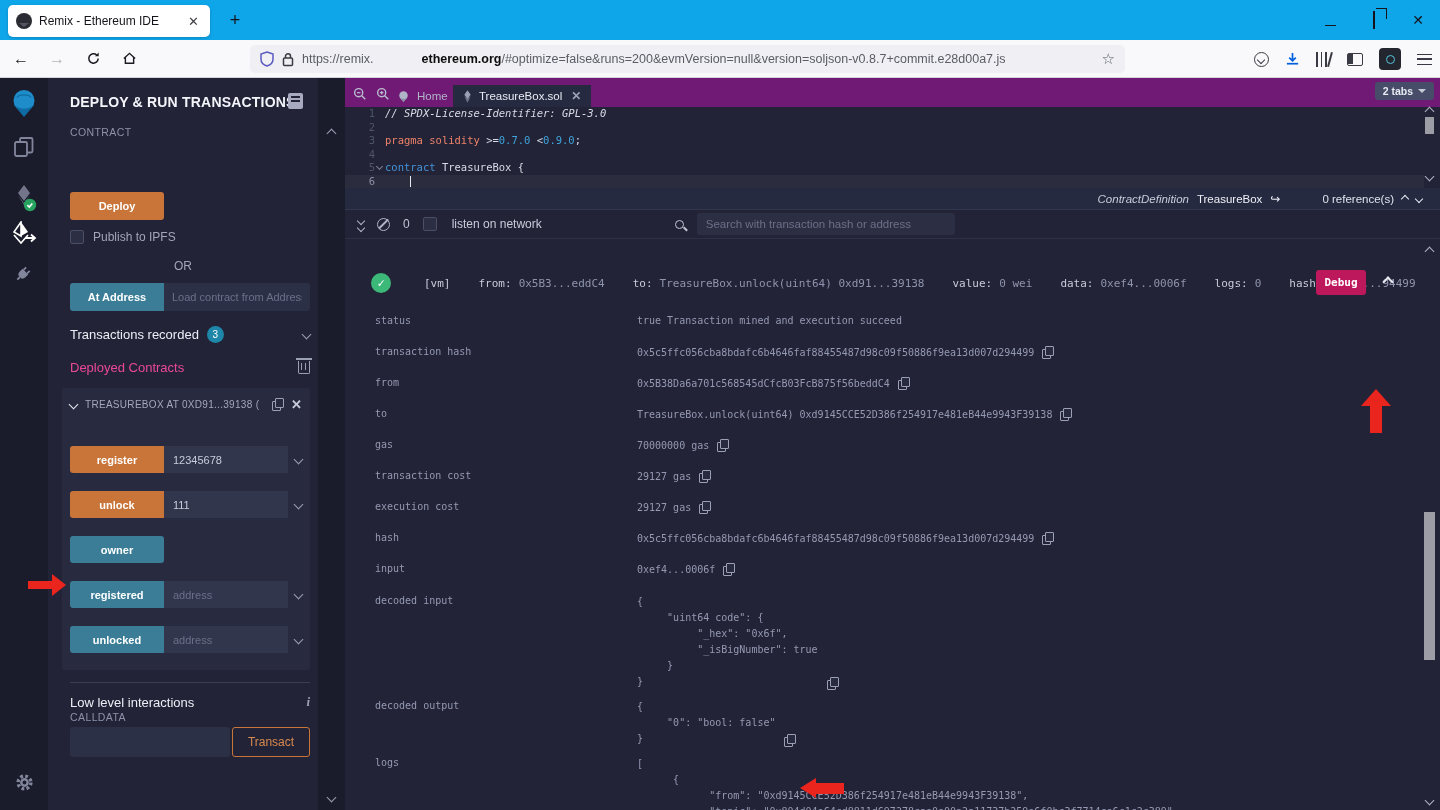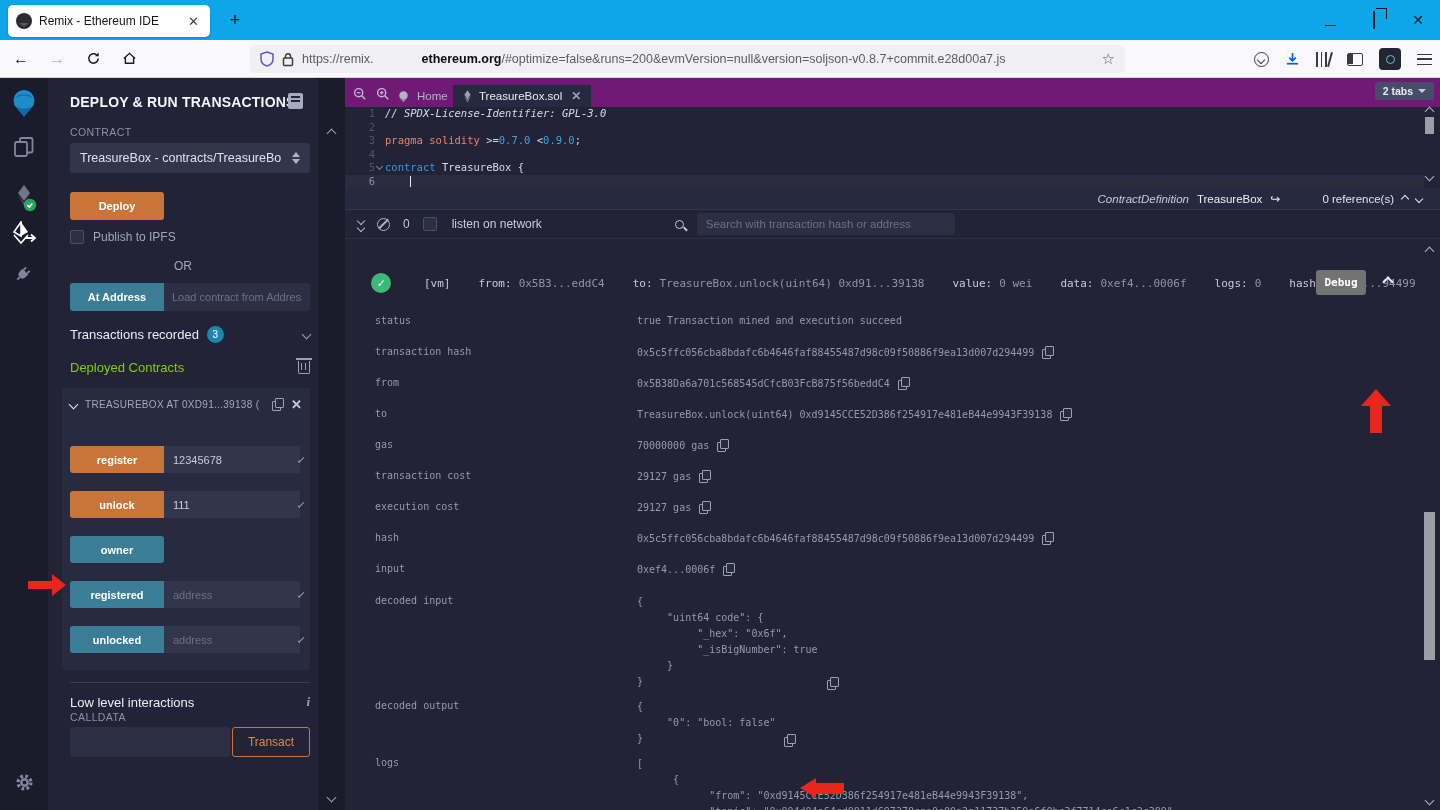--- a/index.html
+++ b/index.html
@@ -86,21 +86,21 @@
   .ataddr-btn { position:absolute; left:22px; top:205px; width:94px; height:28px; font-weight:700;}
   .ataddr-input { position:absolute; left:116px; top:205px; width:146px; height:28px; background:#2c3047;
     border:none; border-radius:0 3px 3px 0; color:#c9ccdb; font-size:11px; padding:0 8px;
     font-family:"Liberation Sans",sans-serif;}
   .ataddr-input::placeholder { color:#6b7088; }
   .txrec { position:absolute; left:22px; top:248px; width:240px; display:flex; align-items:center; gap:8px; }
   .txrec-label { font-size:13px; color:#eceef5; }
   .badge { width:17px; height:17px; border-radius:50%; background:#1e86a8; color:#fff; font-size:10px;
     display:flex; align-items:center; justify-content:center; }
   .deployed { position:absolute; left:22px; top:282px; width:240px; display:flex; align-items:center; }
-  .deployed-label { font-size:13px; color:#84cc16; }
+  .deployed-label { font-size:13px; color:#ec4899; }
 
   .chev { display:inline-block; width:7px; height:7px; border-right:1.7px solid #9ca0b5;
     border-bottom:1.7px solid #9ca0b5; }
   .chev.down { transform:rotate(45deg); }
   .chev.up { transform:rotate(-135deg); }
   .chev.white { border-color:#e8eaf2; }
   .mla { margin-left:auto; }
 
   .trash { width:12px; height:13px; border:1.4px solid #9ca0b5; border-top:none; border-radius:0 0 2px 2px;
     position:relative; margin-left:auto;}
@@ -114,21 +114,21 @@
   .card-title { font-size:10px; color:#a4a8bd; letter-spacing:.3px; white-space:nowrap; overflow:hidden; flex:1;}
   .card-x { color:#c9ccdb; font-size:13px; font-weight:700; }
   .copy { position:relative; width:11px; height:13px; display:inline-block; flex:0 0 11px;}
   .copy::before { content:""; position:absolute; left:0; bottom:0; width:7px; height:8px;
     border:1.2px solid #9ca0b5; border-radius:1px; }
   .copy::after { content:""; position:absolute; left:3px; top:0; width:7px; height:8px;
     border:1.2px solid #9ca0b5; border-radius:1px; background:#282a3f;}
   .fnrow { position:absolute; left:8px; width:232px; height:27px; display:flex; align-items:center; }
   .fnbtn { width:94px; height:27px; border-radius:3px 0 0 3px; flex:0 0 94px;}
   .fnbtn.solo { border-radius:3px; }
-  .fninput { width:136px; height:27px; background:#32364d; border:none; color:#c9ccdb; font-size:11px;
+  .fninput { width:124px; height:27px; background:#32364d; border:none; color:#c9ccdb; font-size:11px;
     padding:0 9px; font-family:"Liberation Sans",sans-serif;}
   .fninput::placeholder { color:#6b7088; }
   .fnrow .chev { margin-left:auto; }
 
   .sp-divider { position:absolute; left:22px; top:604px; width:240px; height:1px; background:#3a3e54; }
   .lowlevel { position:absolute; left:22px; top:616px; width:240px; display:flex; align-items:center; }
   .lowlevel-label { font-size:13px; color:#eceef5; }
   .info-i { margin-left:auto; color:#9ca0b5; font-size:13px; font-weight:700;
     font-family:"Liberation Serif",serif; font-style:italic;}
   .calldata-input { position:absolute; left:22px; top:649px; width:160px; height:30px; background:#2c3047;
@@ -199,21 +199,21 @@
 
   .termlog { position:absolute; left:0; top:161px; width:1079px; height:571px; overflow:hidden;
     font-family:"DejaVu Sans Mono",monospace; color:#9599b2; }
   .tsummary { position:relative; margin-top:31px; height:26px; display:flex; align-items:center;
     padding-left:26px; }
   .check { width:20px; height:20px; border-radius:50%; background:#3cb878; color:#fff; font-size:12px;
     display:flex; align-items:center; justify-content:center; flex:0 0 20px; }
   .sumtext { margin-left:12px; font-size:11px; white-space:nowrap; overflow:hidden; padding-right:170px;}
   .seg { margin-right:7px; color:#8f94ad; }
   .seg.bright { color:#c9ccdb;margin-left:21px; }
-  .debugbtn { position:absolute; right:58px; top:0; width:50px; height:25px; background:#737373;
+  .debugbtn { position:absolute; right:58px; top:0; width:50px; height:25px; background:#be185d;
     border:none; border-radius:3px; color:#fff; font-size:11px; font-weight:700;
     font-family:"DejaVu Sans Mono",monospace; }
   .collapse-chev { position:absolute; right:32px; top:8px; width:8px; height:8px;
     border-right:2.2px solid #e8eaf2; border-bottom:2.2px solid #e8eaf2; transform:rotate(-135deg); }
 
   .trows { margin-top:19px; padding-left:30px; font-size:10px; }
   .trow { height:31px; display:flex; align-items:flex-start; }
   .tlabel { width:262px; flex:0 0 262px; }
   .tvalue { white-space:nowrap; display:flex; align-items:center; gap:8px;}
   .jrow { display:flex; align-items:flex-start; padding-left:30px; font-size:10px; }
@@ -364,27 +364,20 @@
           <circle cx="11" cy="11" r="2" fill="#1b1c2b"></circle>
         </svg>
     </span>
   </div>
 
   <div class="sidepanel">
     <div class="sp-title">DEPLOY &amp; RUN TRANSACTIONS</div>
     <span class="sp-title-icon"></span>
 
     <div class="sp-label" style="top:48px">CONTRACT</div>
-    <div class="select">
-      <span>TreasureBox - contracts/TreasureBo</span>
-      <span class="updown">
-          <i class="u"></i>
-          <i class="d"></i>
-        </span>
-    </div>
 
     <button class="btn orange deploy-btn">Deploy</button>
 
     <div class="chkrow">
       <span class="chk"></span>
       <span class="chklabel">Publish to IPFS</span>
     </div>
 
     <div class="or-label">OR</div>
 

